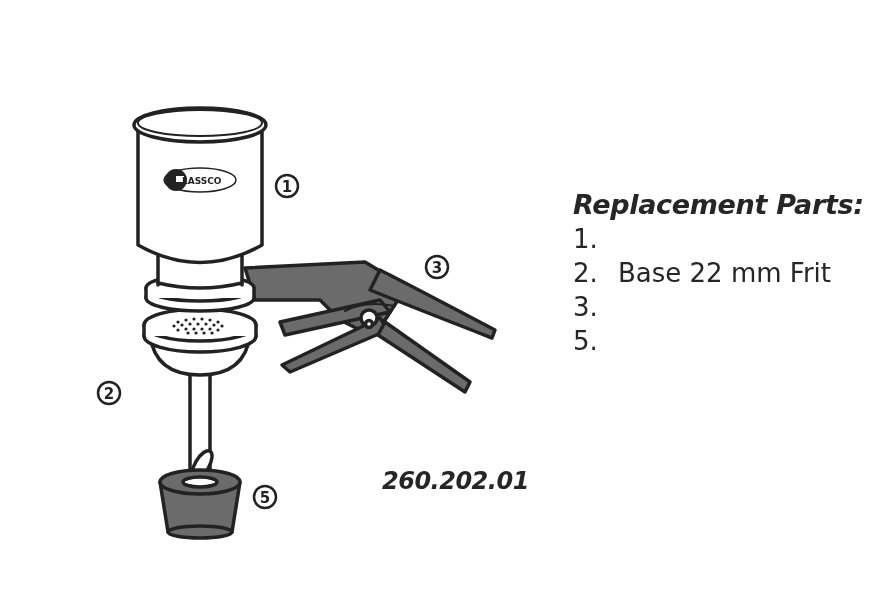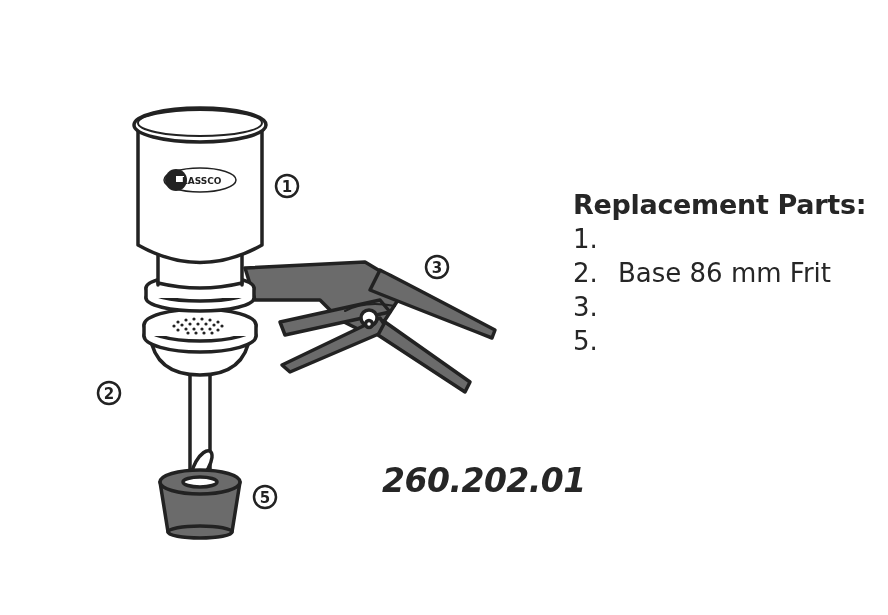--- a/index.html
+++ b/index.html
@@ -1,25 +1,25 @@
 <!DOCTYPE html>
 <html><head>
   <meta charset="utf-8">
   <style>
     html, body { margin: 0; padding: 0; background: #ffffff; }
     body { width: 888px; height: 615px; position: relative; overflow: hidden; font-family: "DejaVu Sans", sans-serif; color: #222222; }
     .illustration { position: absolute; left: 0; top: 0; width: 888px; height: 615px; }
     .parts { position: absolute; left: 573px; top: 188px; }
-    .parts-title { font-weight: bold; font-size: 27px; line-height: 34px; color: #262626; letter-spacing: -0.3px; }
+    .parts-title { font-style: italic; font-weight: bold; font-size: 27px; line-height: 34px; color: #262626; letter-spacing: -0.3px; }
     .parts-list { list-style: none; margin: 0; padding: 0; }
     .parts-list li { font-size: 26px; line-height: 34px; color: #262626; display: flex; }
     .parts-list .num { width: 45px; display: inline-block; }
     .caption { position: absolute; left: 382px; top: 459px; }
     .caption-text { font-style: italic; font-weight: bold; font-size: 21px; line-height: 30px; color: #262626; letter-spacing: -0.3px; }
-    .caption-code { font-style: italic; font-weight: bold; font-size: 33px; line-height: 44px; color: #262626; letter-spacing: -0.5px; }
+    .caption-code { font-style: italic; font-weight: bold; font-size: 24px; line-height: 44px; color: #262626; letter-spacing: -0.5px; }
     .callout text { font-family: "DejaVu Sans", sans-serif; font-weight: bold; }
   </style>
 </head>
 <body>
 
 <svg class="illustration" viewBox="0 0 888 615" xmlns="http://www.w3.org/2000/svg">
   <g stroke="#222" stroke-width="3.5" stroke-linejoin="round" stroke-linecap="round">
 
     <g fill="#6b6b6b">
       <path d="M245 268 L365 262 L395 280 L398 300 L385 320 L360 330 L340 320 L320 300 L255 300 Z"></path>
@@ -121,21 +121,21 @@
 </svg>
 
 <div class="parts">
   <div class="parts-title">Replacement Parts:</div>
   <ul class="parts-list">
     <li>
       <span class="num">1.</span>
     </li>
     <li>
       <span class="num">2.</span>
-      <span>Base 86 mm Frit</span>
+      <span>Base 22 mm Frit</span>
     </li>
     <li>
       <span class="num">3.</span>
     </li>
     <li>
       <span class="num">5.</span>
     </li>
   </ul>
 </div>
 

